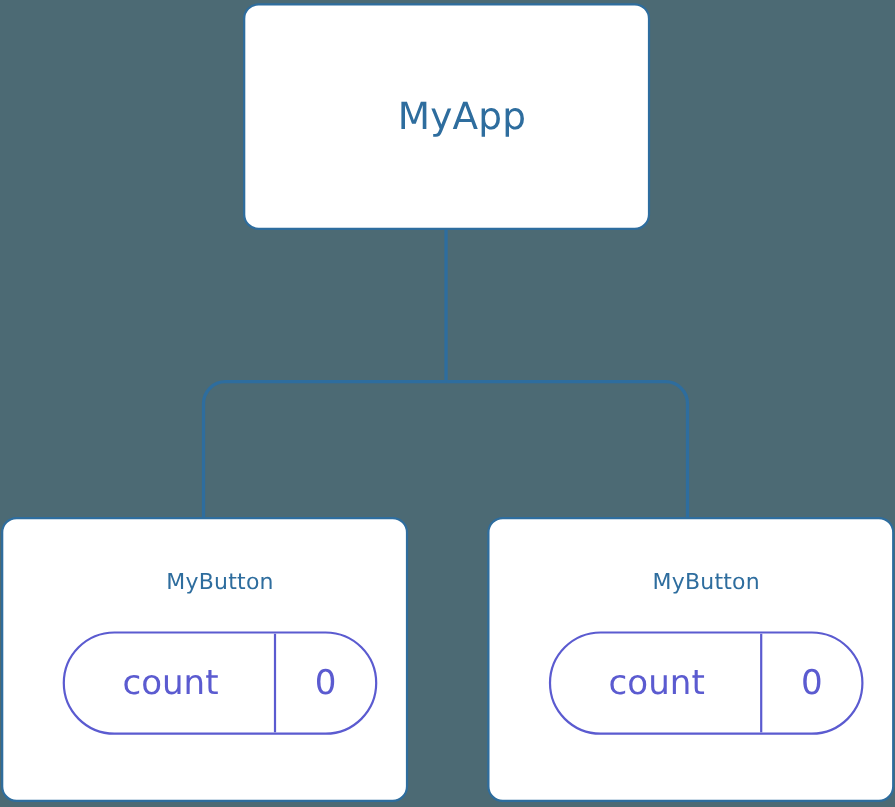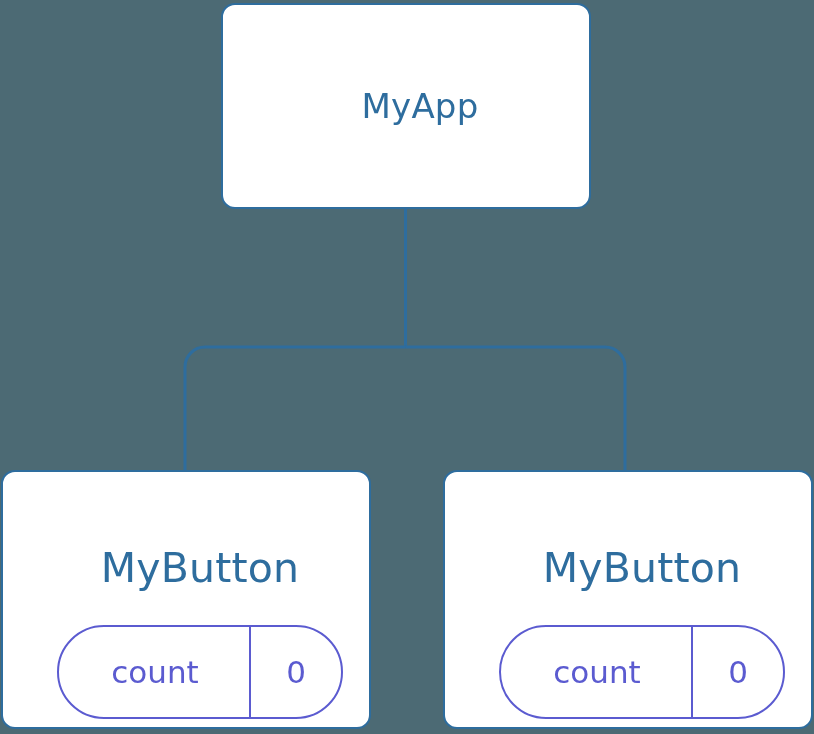--- a/index.html
+++ b/index.html
@@ -68,22 +68,21 @@
     color: #2e6d9e;
     font-size: 34px;
     line-height: 1;
     letter-spacing: 0.2px;
     font-weight: 400;
     white-space: nowrap;
     font-family: "DejaVu Sans", sans-serif;
   }
 
   .node-child .node-title {
-    font-size: 41px;
-    margin-top: 30px;
+    font-size: 20px;
   }
 
   
   .state-pill {
     margin-top: 36px;
     display: flex;
     align-items: stretch;
     border: 2px solid #5b5bd0;
     border-radius: 999px;
     height: 94px;

